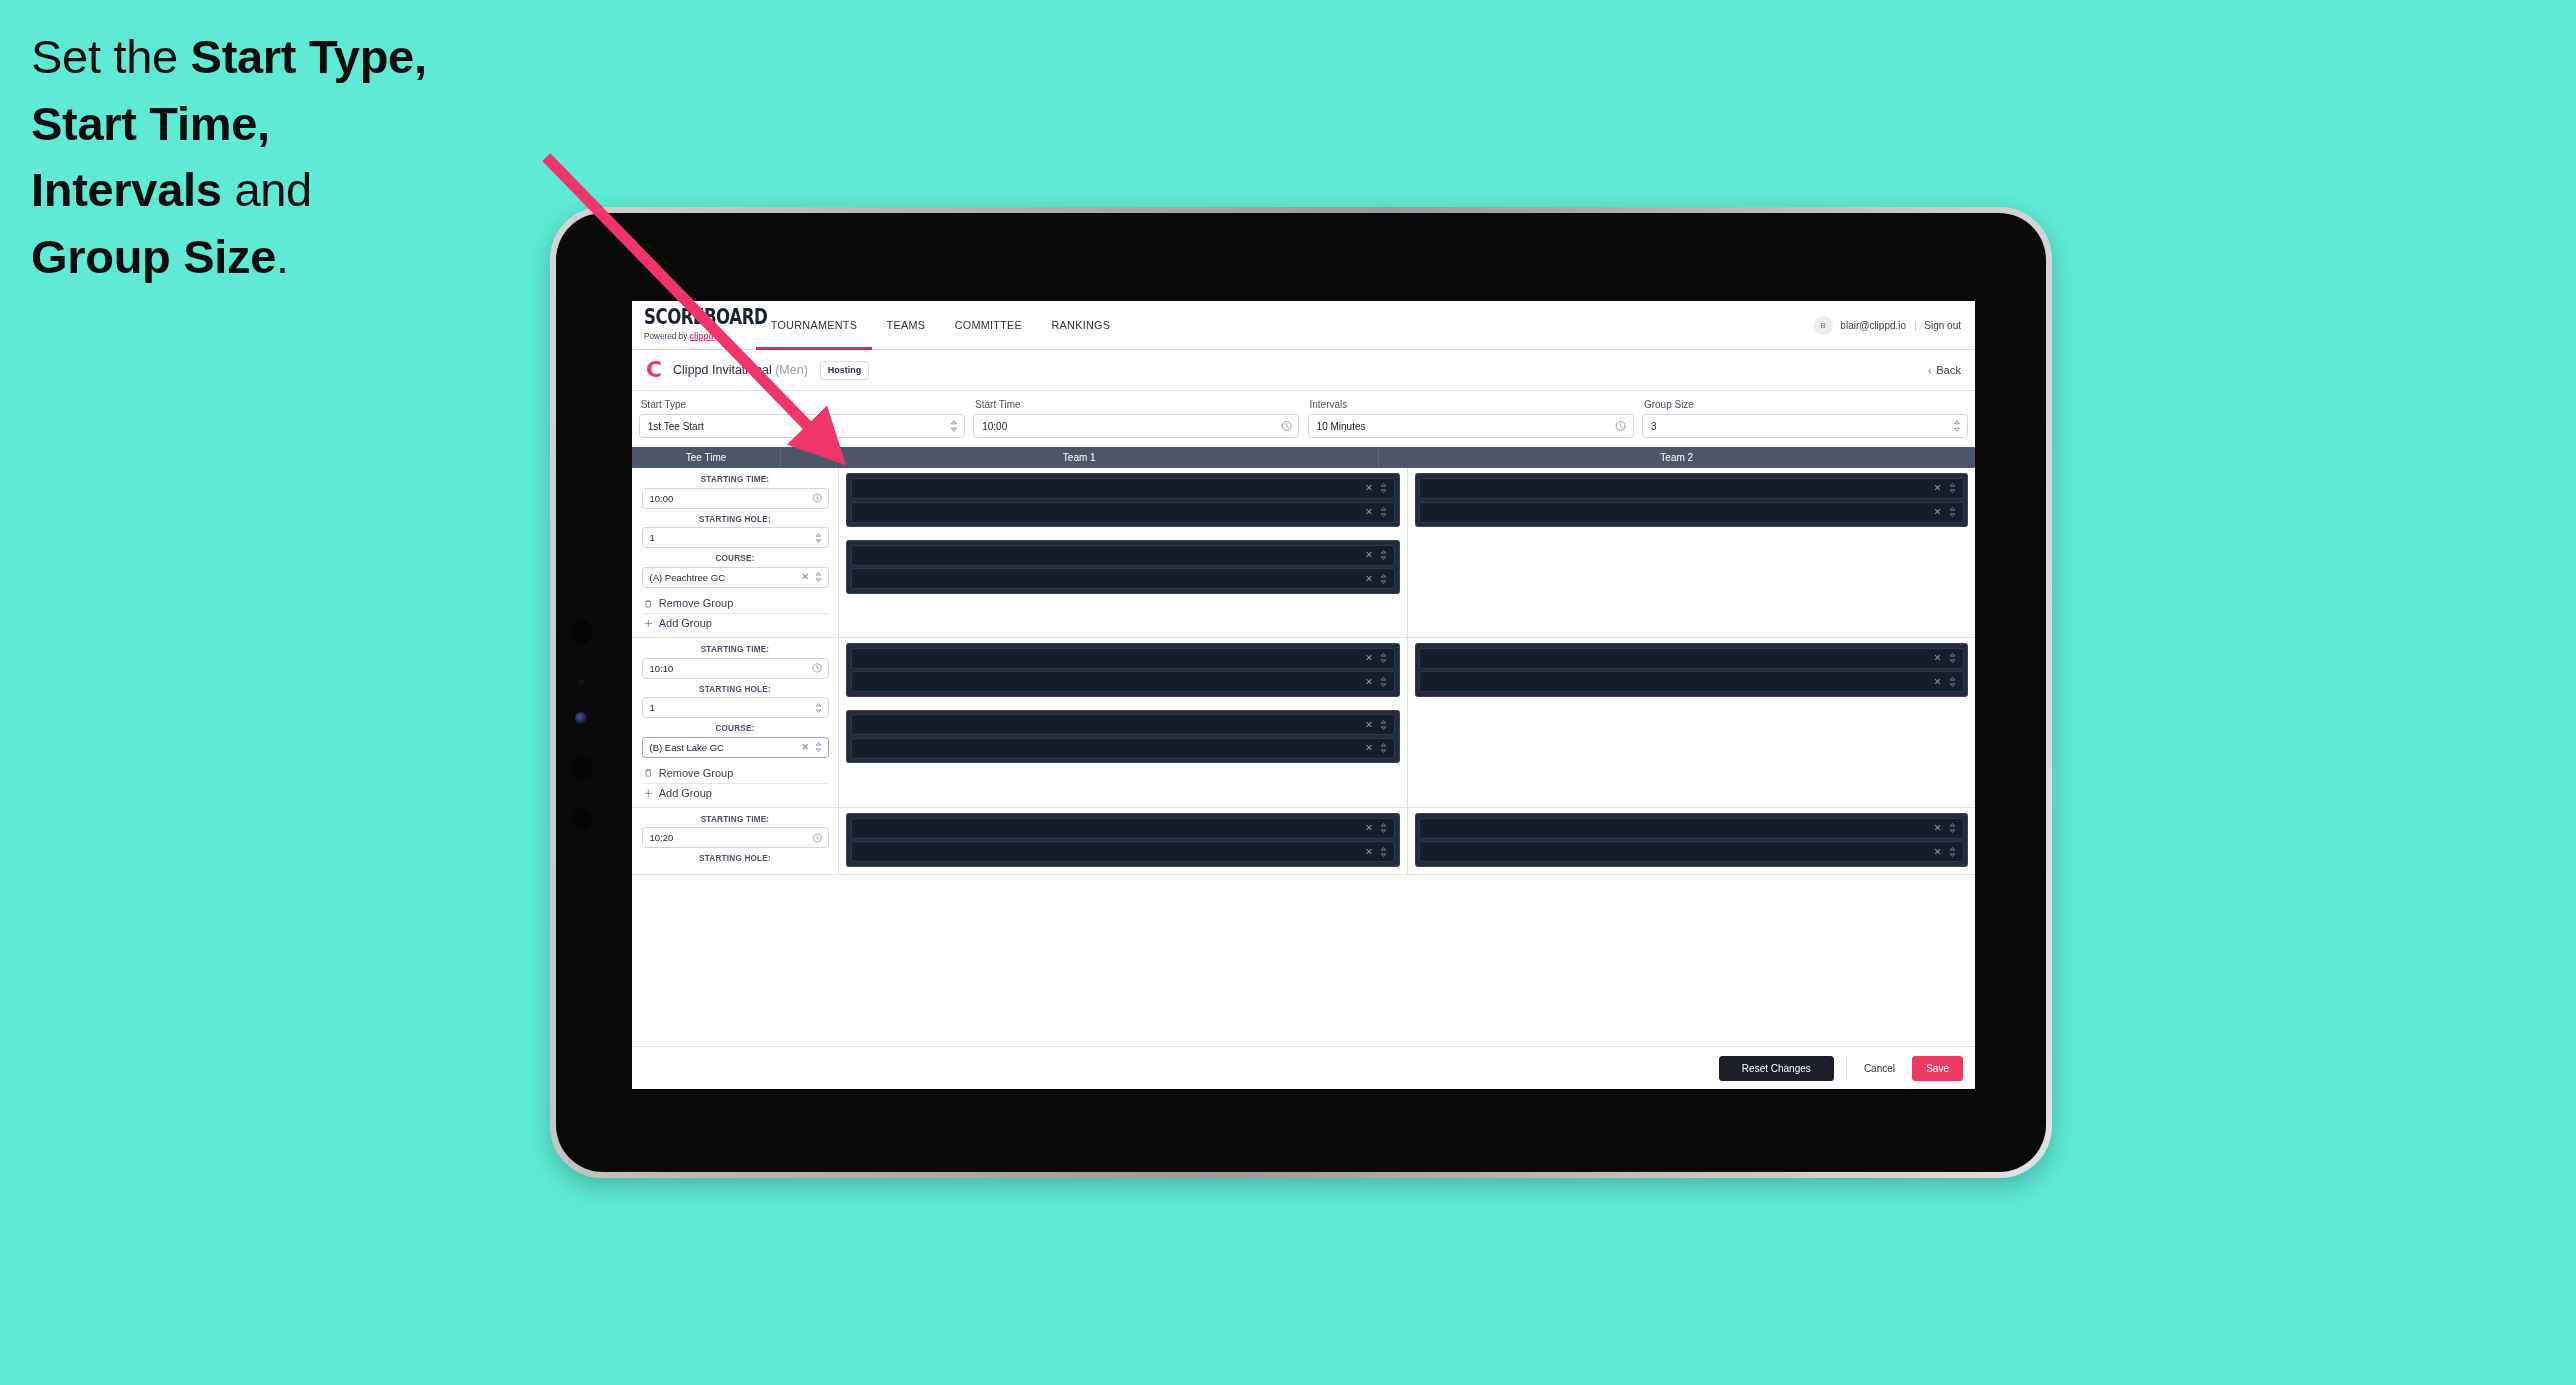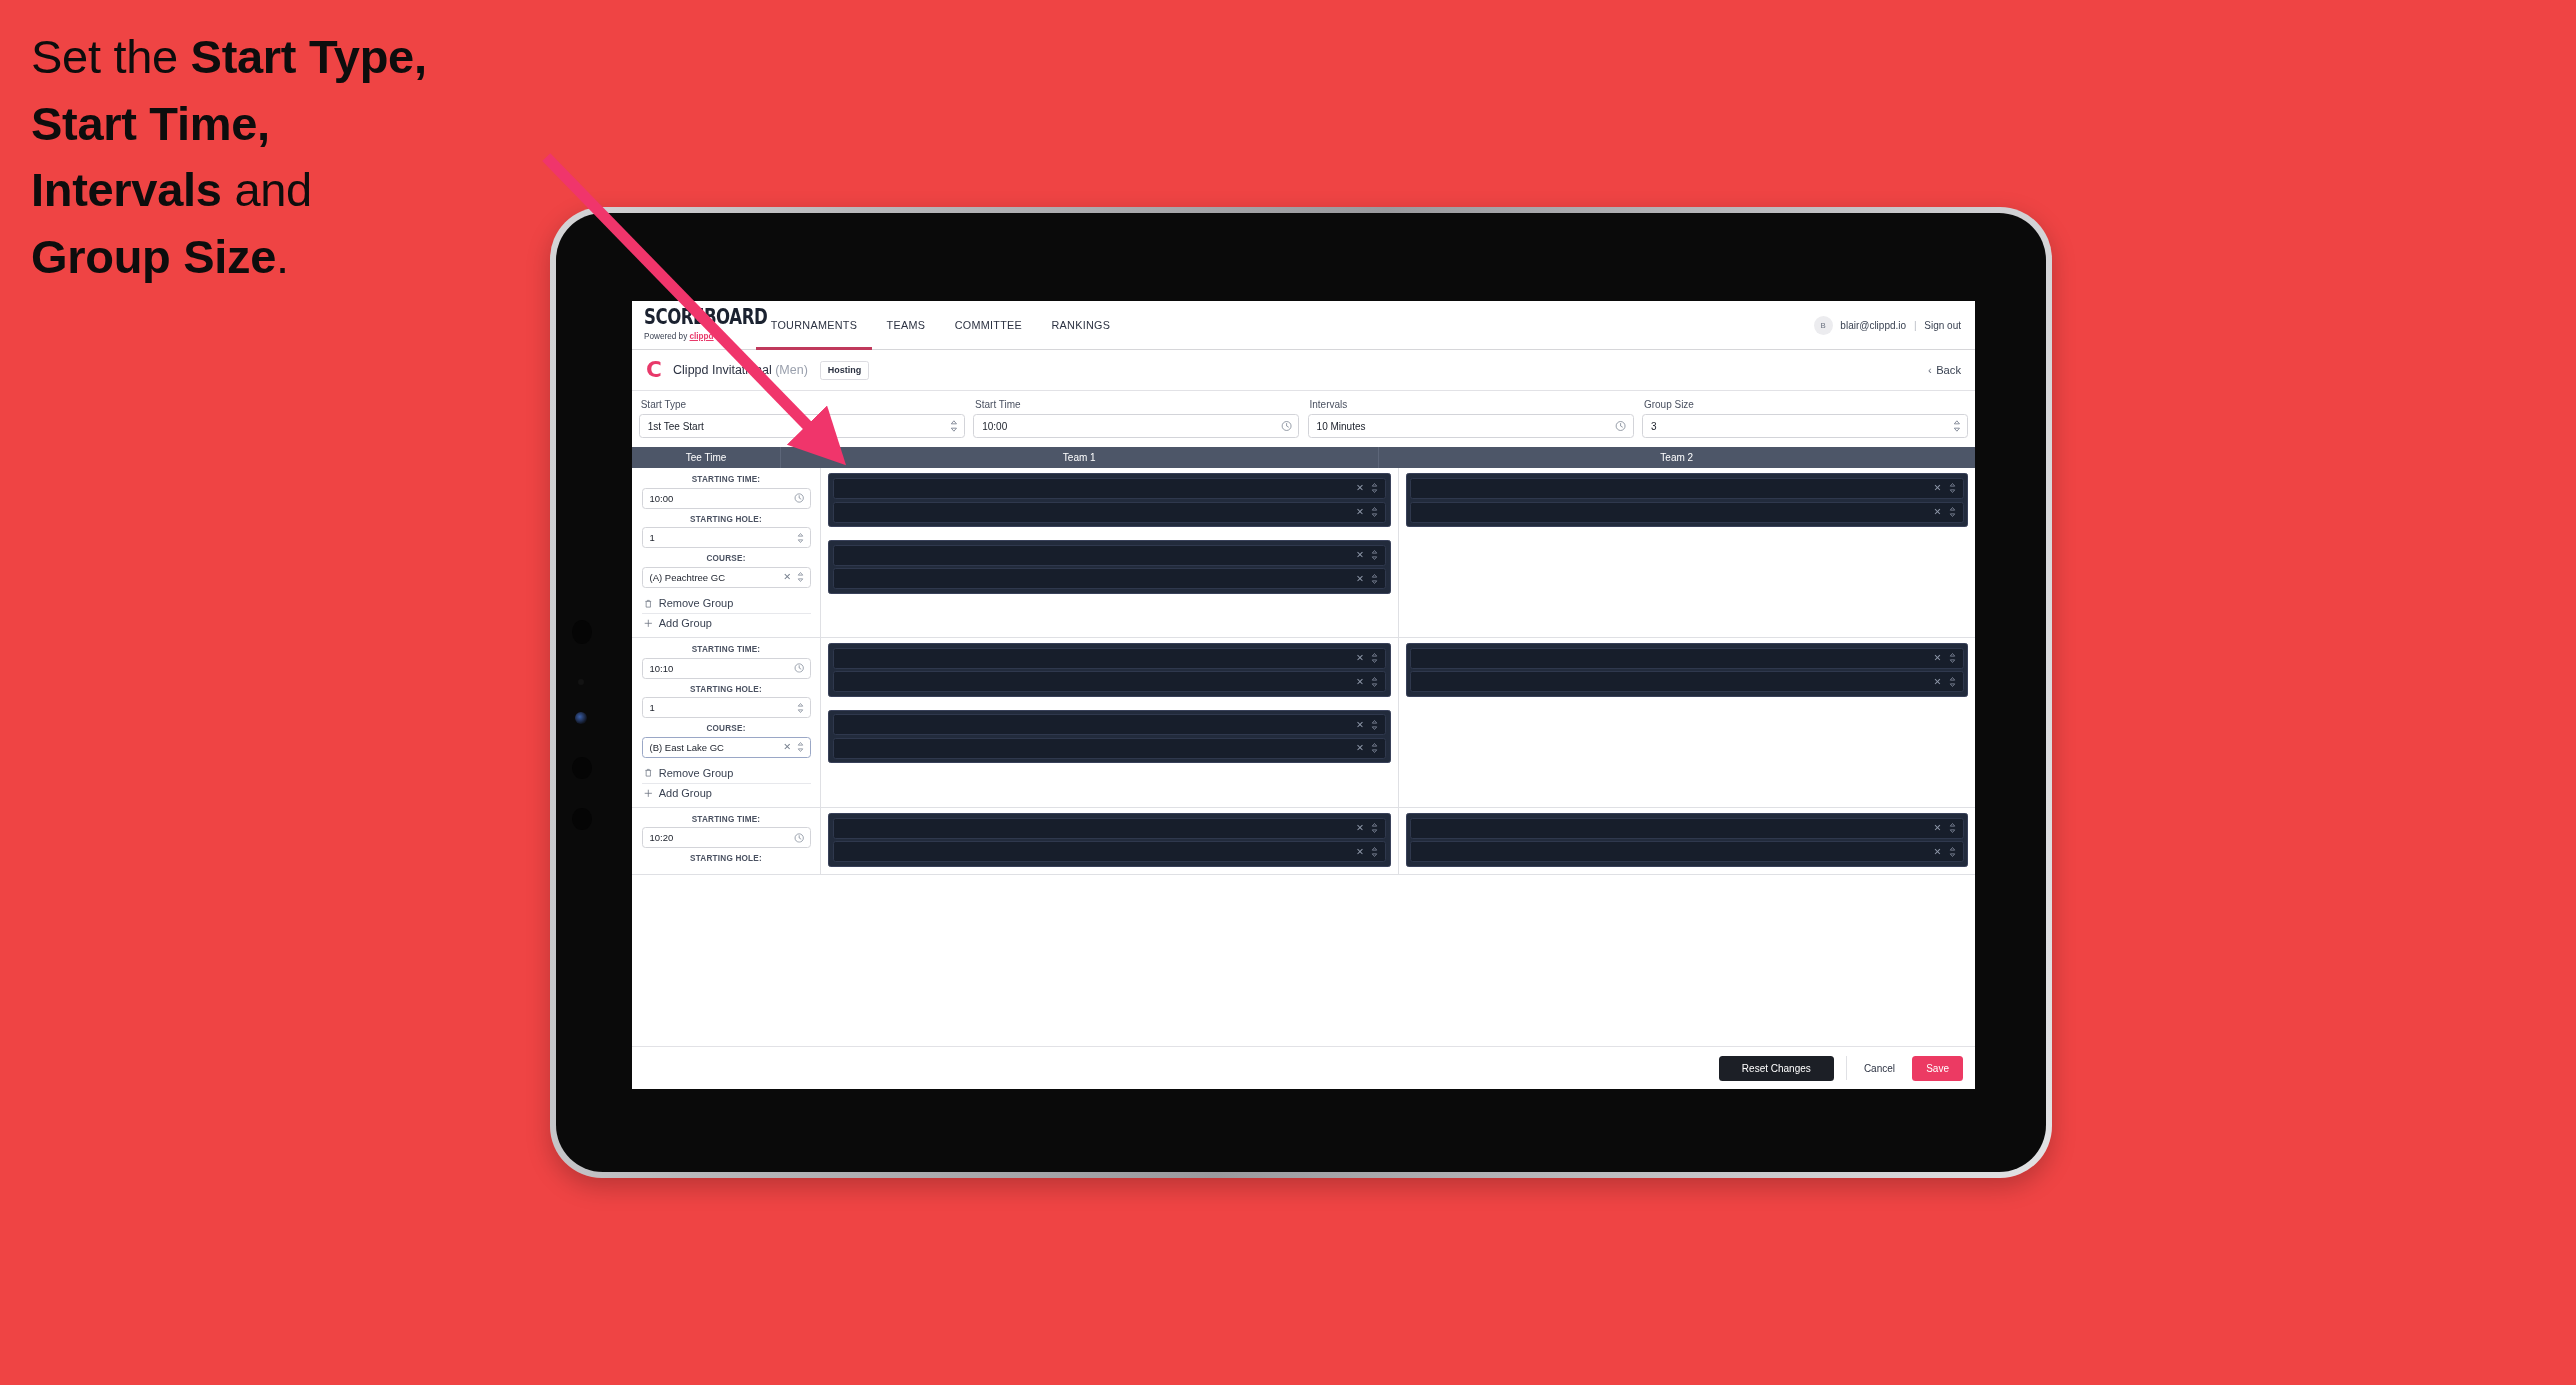--- a/index.html
+++ b/index.html
@@ -2,21 +2,21 @@
 <html style="font-size:14px"><head>
 <meta charset="utf-8">
 <style>
   html, body {
     margin: 0; padding: 0;
     background: #ffffff;
     width: 2576px; height: 1386px;
     overflow: hidden;
     font-family: "Liberation Sans", sans-serif;
   }
-  #root { position: relative; width: 2576px; height: 1386px; background: #ef4444; }
+  #root { position: relative; width: 2576px; height: 1386px; background: #5eead4; }
 
   
   .caption {
     position: absolute;
     left: 31px; top: 24px;
     width: 535px;
     font-size: 47px;
     line-height: 1.42;
     color: #0d0d0d;
     font-weight: 400;
@@ -217,21 +217,21 @@
   }
   .th-tee { width: 149px; }
   .th-t1  { flex: 1 1 0; }
   .th-t2  { flex: 1 1 0; border-right: none; }
 
   .tbody { height: 494px; overflow: hidden; position: relative; background: #fff; }
 
   .trow { display: flex; border-bottom: 0.9px solid #dfe0e4; align-items: stretch; }
 
   .cell-tee {
-    width: 189px;
+    width: 207px;
     box-sizing: border-box;
     border-right: 0.9px solid #dfe0e4;
     padding: 7px 9.5px 4.3px 9.5px;
     background: #fff;
   }
   .mini-label {
     text-align: center;
     font-size: 8.2px;
     font-weight: 700;
     letter-spacing: 0.2px;

